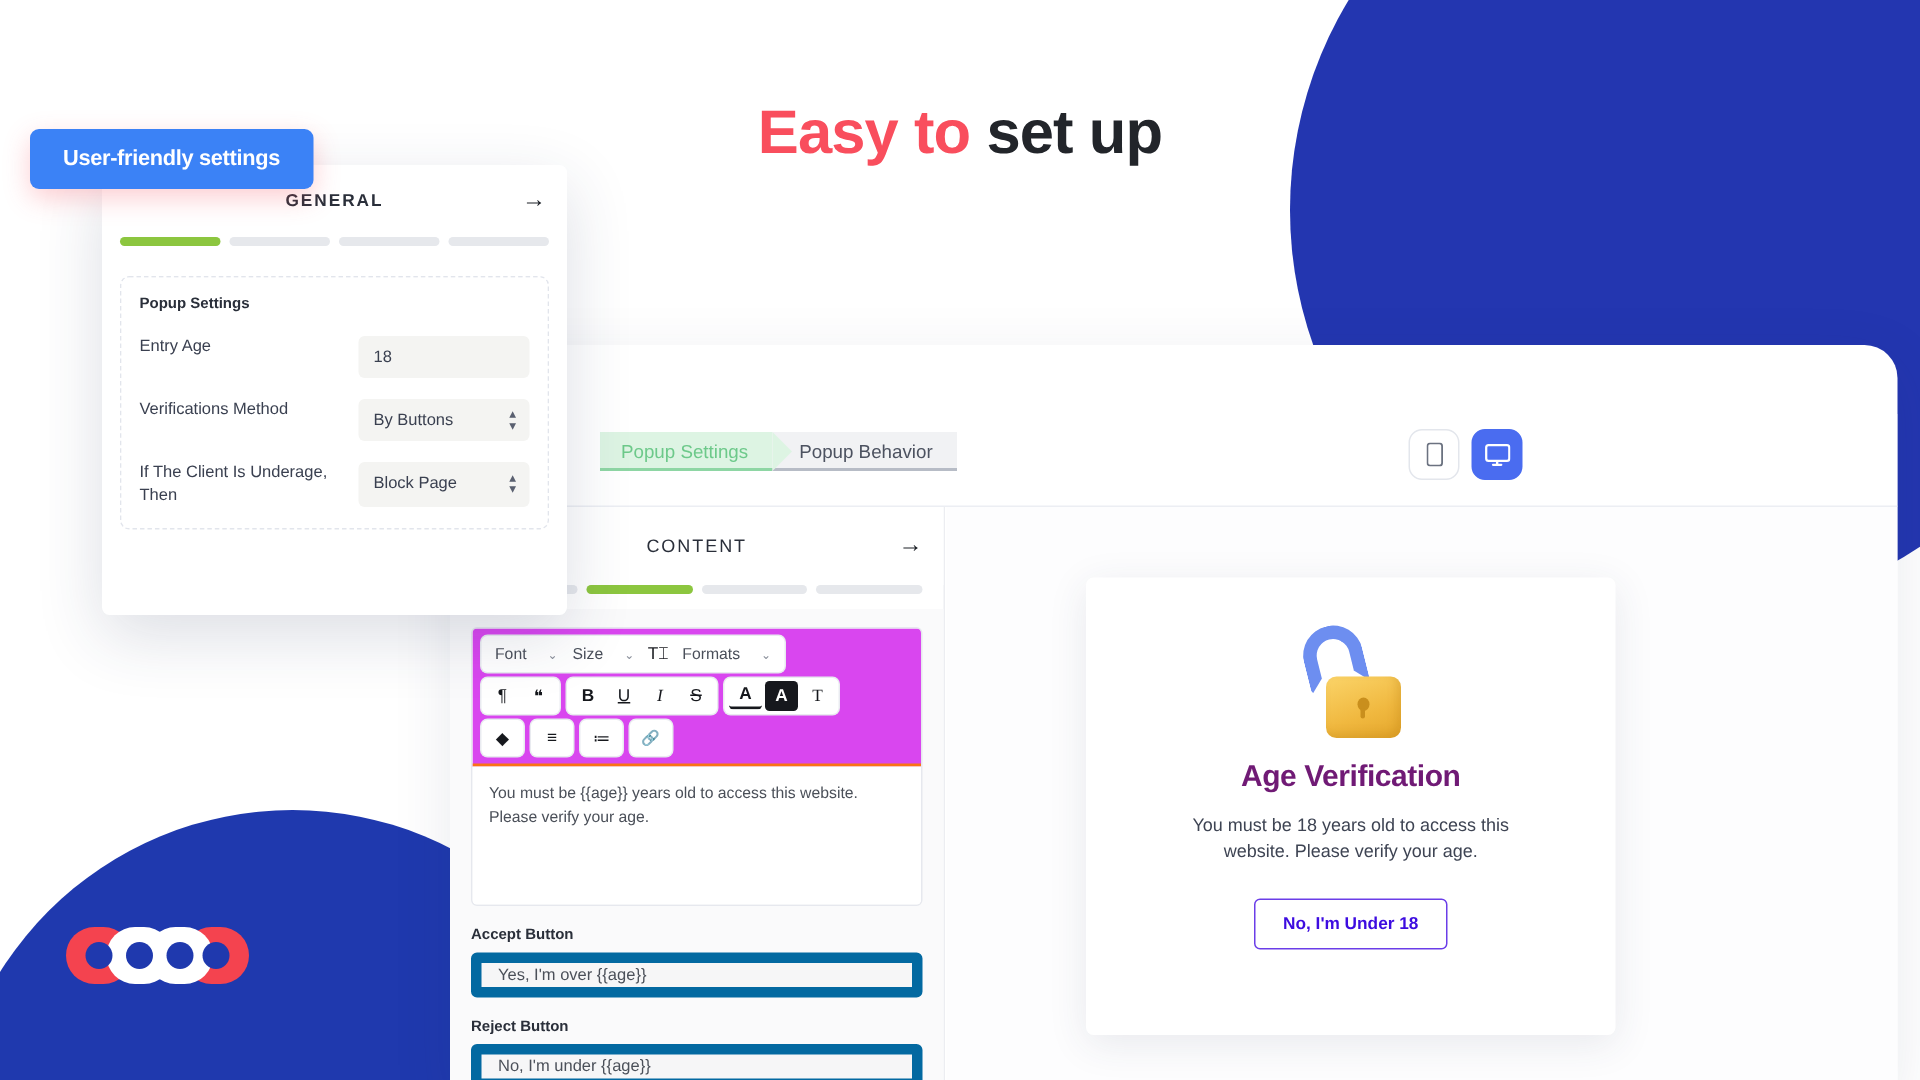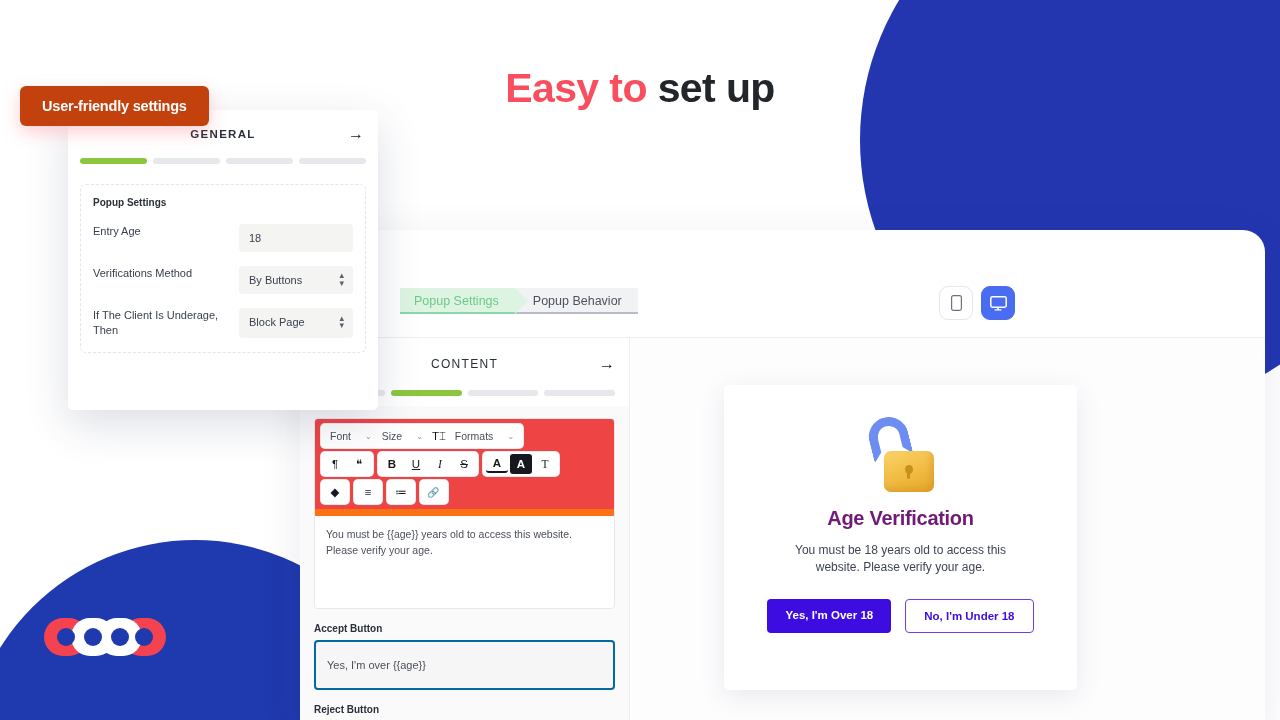--- a/index.html
+++ b/index.html
@@ -100,21 +100,21 @@
   .prog-row { display: flex; gap: 6px; padding: 0 14px 10px; }
   .prog-seg { flex: 1; height: 6px; border-radius: 4px; background: #e6e8ec; }
   .prog-seg.on { background: #8cc63f; }
 
   .editor-body { padding: 12px 14px 0; background: #fafafb; height: calc(100% - 70px); }
 
   .rte {
     background: #fff; border: 1px solid #e6e8ee; border-radius: 4px;
     overflow: hidden;
   }
-  .rte-bar { background: #ef4444; border-bottom: 7px solid #f97316; padding: 5px 6px; }
+  .rte-bar { background: #d946ef; border-bottom: 2px solid #f97316; padding: 5px 6px; }
   .rte-row { display: flex; align-items: center; gap: 5px; flex-wrap: wrap; margin-bottom: 4px; }
   .rte-row:last-child { margin-bottom: 0; }
   .sel-grp {
     display: flex; align-items: center; background: #fff; border-radius: 4px;
     padding: 2px 4px; box-shadow: 0 0 0 1px #e9ebf0;
   }
   .sel {
     display: flex; align-items: center; gap: 14px;
     font-size: 10.5px; color: #4a4f5a; padding: 2px 5px;
   }
@@ -129,22 +129,22 @@
   }
   .rte-area {
     padding: 10px 11px; font-size: 10.5px; color: #4b5059; line-height: 1.55;
     min-height: 92px; background: #fff;
   }
 
   .field-label {
     font-size: 10px; font-weight: 700; color: #2a2f3a; margin: 14px 0 6px;
   }
   .field-box {
-    background: #f6f6f7; border: 2px solid #0369a1; border-radius: 4px;
-    padding: 17px 11px; font-size: 11px; color: #4b5059;
+    background: #f6f6f7; border: 7px solid #0369a1; border-radius: 4px;
+    padding: 2px 11px; font-size: 11px; color: #4b5059;
   }
 
   
   .preview-col {
     position: absolute; left: 331px; top: 108px; right: 0; bottom: 0;
     background: #fdfdfe;
   }
   .popup-card {
     position: absolute; left: 93px; top: 47px;
     width: 353px; height: 305px;
@@ -222,21 +222,21 @@
     padding: 8px 10px; font-size: 11px; color: #3a4050;
   }
   .set-input .spin {
     position: absolute; right: 9px; top: 50%; transform: translateY(-50%);
     font-size: 9px; color: #5a6070; line-height: 0.85; text-align: center;
   }
 
   
   .badge-red {
     position: absolute; left: 20px; top: 86px;
-    background: #c2410c; color: #fff; border-radius: 6px;
+    background: #3b82f6; color: #fff; border-radius: 6px;
     padding: 12px 22px; font-size: 14.5px; font-weight: 800; letter-spacing: -0.2px;
     box-shadow: 0 6px 18px rgba(249,78,93,0.28);
   }
   .badge-blue {
     position: absolute; left: 257px; top: 558px;
     background: #4a6cf0; color: #fff; border-radius: 8px;
     padding: 12px 20px; font-size: 14.5px; font-weight: 800; letter-spacing: -0.2px;
     box-shadow: 0 6px 18px rgba(74,108,240,0.30);
   }
 
@@ -375,21 +375,20 @@
     <div class="preview-col">
       <div class="popup-card">
         <div class="lock">
           <div class="shackle"></div>
           <div class="body"></div>
           <div class="hole"></div>
         </div>
         <div class="popup-title">Age Verification</div>
         <div class="popup-text">You must be 18 years old to access this website. Please verify your age.</div>
         <div class="popup-btns">
-          <div class="btn-accept">Yes, I'm Over 18</div>
           <div class="btn-reject">No, I'm Under 18</div>
         </div>
       </div>
     </div>
   </div>
 
   <div class="settings-card">
     <div class="set-head">
       <span class="set-title">GENERAL</span>
       <span class="set-arrow">→</span>

